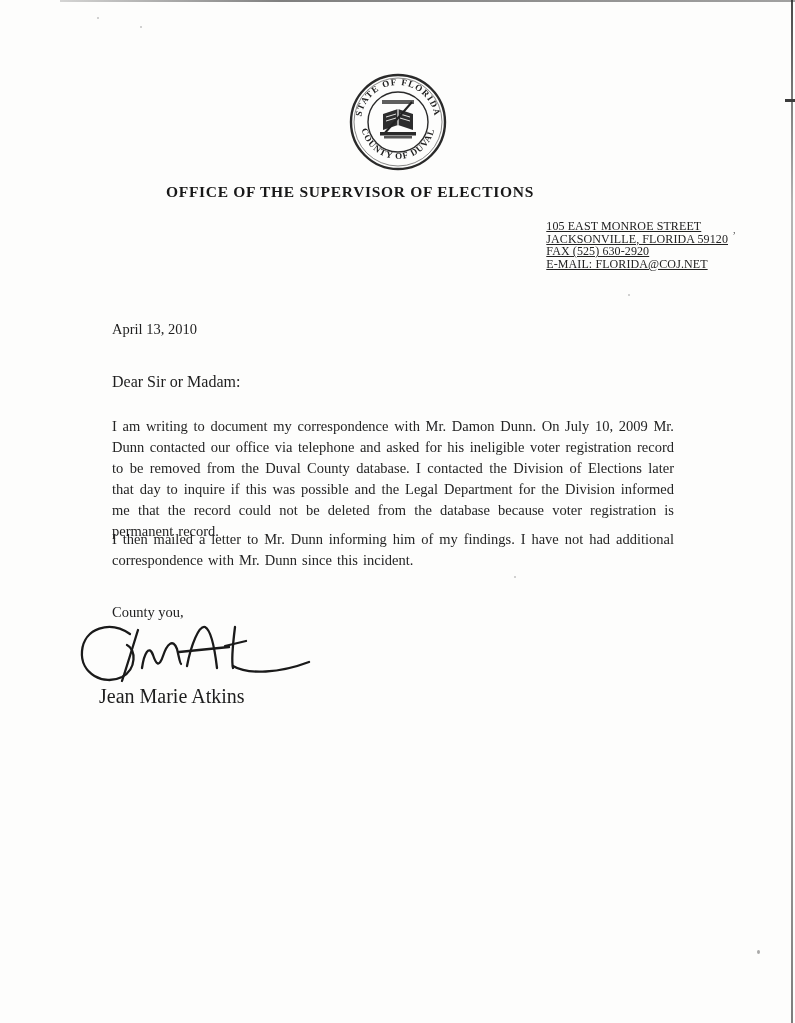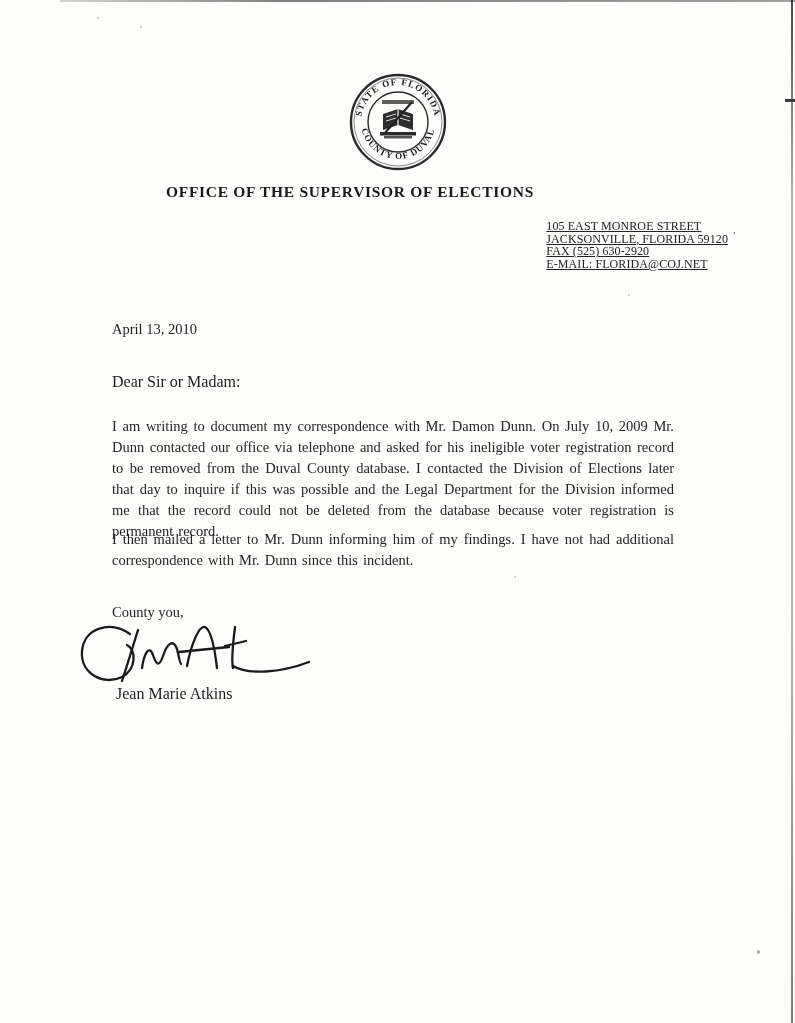--- a/index.html
+++ b/index.html
@@ -46,21 +46,21 @@
   .salutation{position:absolute;left:112px;top:373px;font-size:16px;}
   .para{
     position:absolute;left:112px;width:562px;
     font-size:14.5px;line-height:21px;
     text-align:justify;word-spacing:1.5px;color:#242424;
   }
   .para1{top:416px;}
   .para2{top:529px;}
   .closing{position:absolute;left:112px;top:604px;font-size:14.5px;}
   .signature{position:absolute;left:78px;top:618px;width:246px;height:78px;}
-  .signer-name{position:absolute;left:116px;top:685px;font-size:16px;}
+  .signer-name{position:absolute;left:99px;top:685px;font-size:20px;}
   .signer-title{position:absolute;left:112px;top:703px;font-size:15px;}
 </style>
 </head>
 <body>
 
 <div class="page">
 
   <div class="edge-top"></div>
   <div class="edge-right"></div>
   <div class="edge-tick"></div>

